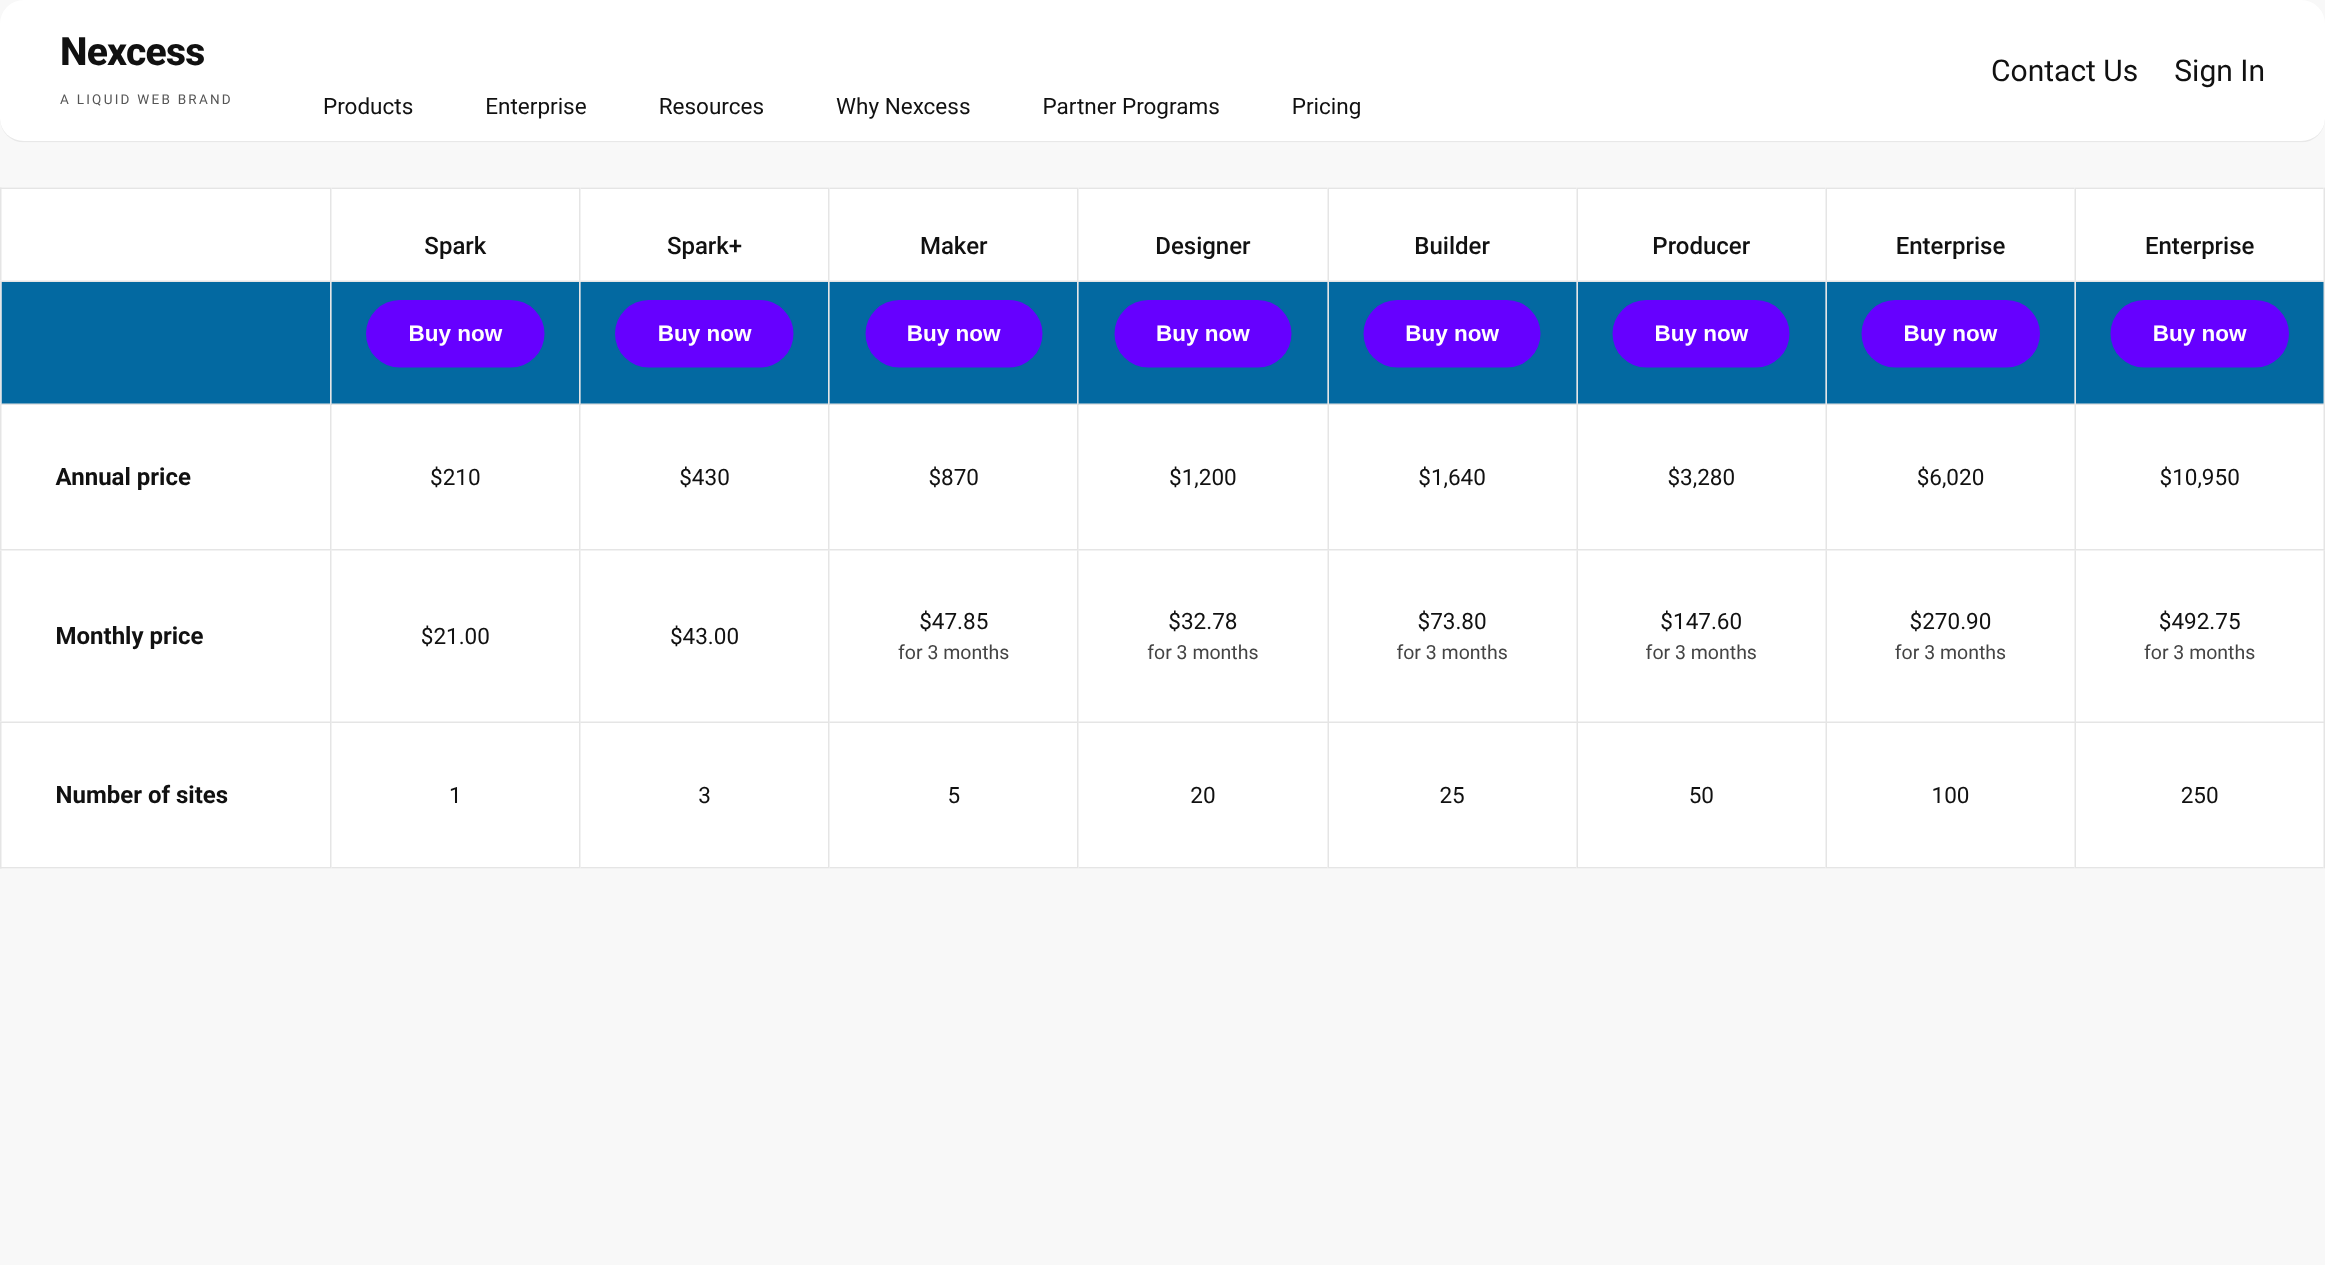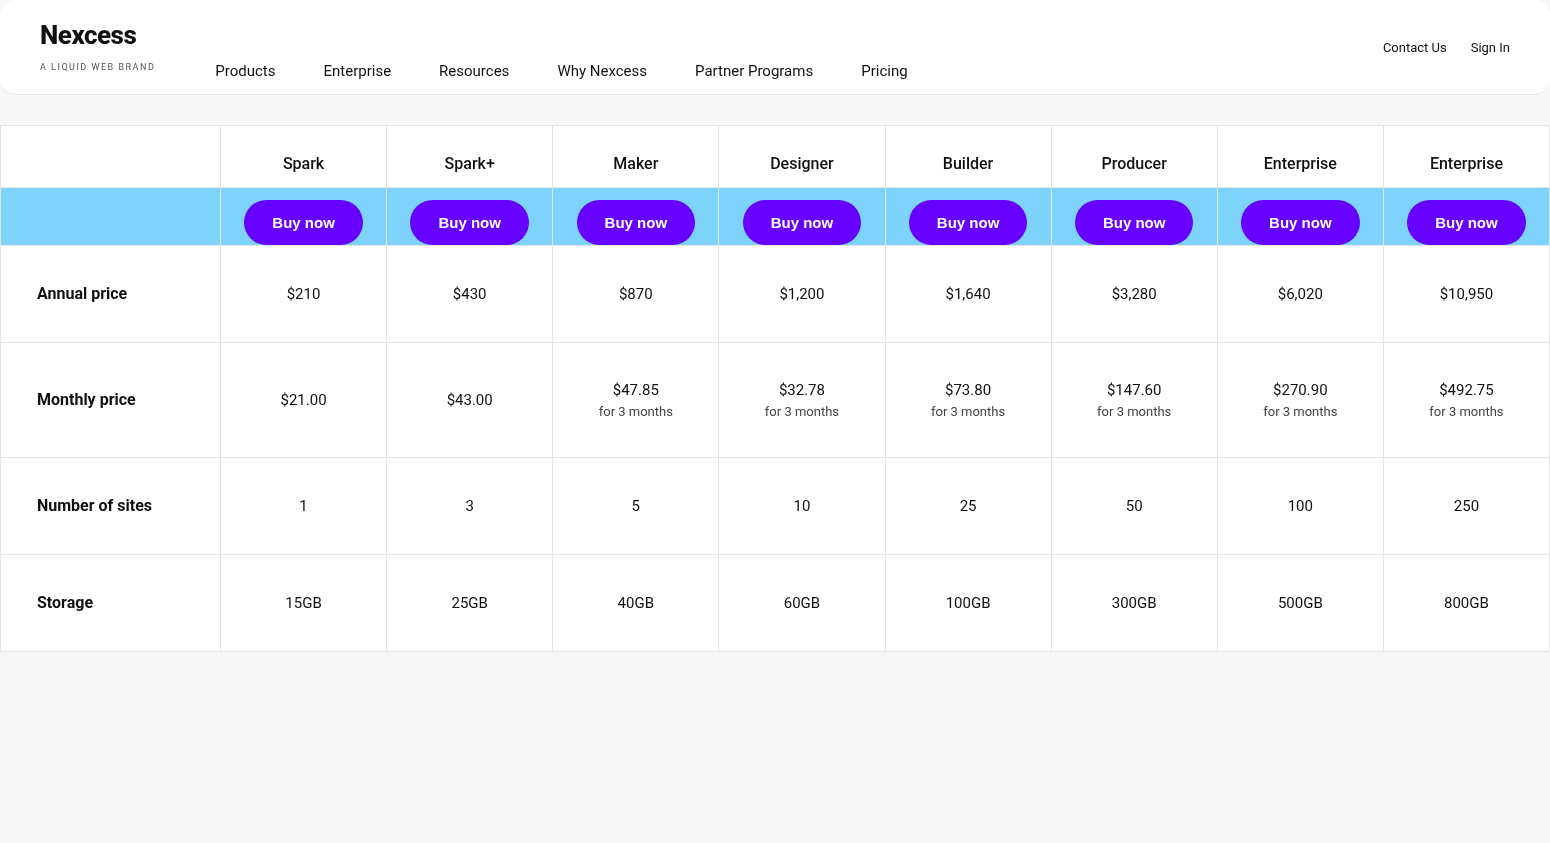--- a/index.html
+++ b/index.html
@@ -51,21 +51,21 @@
       color: #111;
       font-size: 15px;
     }
     .nav-right {
       display: flex;
       gap: 24px;
     }
     .nav-right a {
       text-decoration: none;
       color: #111;
-      font-size: 13px;
+      font-size: 20px;
     }
 
     
     .main {
       padding: 30px 0 40px 0;
       max-width: 1550px;
       margin: 0 auto;
     }
 
     
@@ -98,21 +98,22 @@
       color: #111;
       background: #fff;
     }
     .header-row th:first-child {
       background: #fff;
     }
 
     
     .btn-row td {
       padding-top: 12px;
-      background: #7dd3fc;
+      padding-bottom: 24px;
+      background: #0369a1;
     }
     .buy-btn {
       background: #6600ff;
       color: #fff;
       border: none;
       border-radius: 50px;
       padding: 14px 28px;
       font-size: 15px;
       font-weight: 600;
       cursor: pointer;
@@ -217,32 +218,21 @@
           <td><span>$73.80</span><span class="price-note">for 3 months</span></td>
           <td><span>$147.60</span><span class="price-note">for 3 months</span></td>
           <td><span>$270.90</span><span class="price-note">for 3 months</span></td>
           <td><span>$492.75</span><span class="price-note">for 3 months</span></td>
         </tr>
         <tr class="data-row">
           <td>Number of sites</td>
           <td><span>1</span></td>
           <td><span>3</span></td>
           <td><span>5</span></td>
-          <td><span>10</span></td>
+          <td><span>20</span></td>
           <td><span>25</span></td>
           <td><span>50</span></td>
           <td><span>100</span></td>
           <td><span>250</span></td>
         </tr>
-        <tr class="data-row">
-          <td>Storage</td>
-          <td><span>15GB</span></td>
-          <td><span>25GB</span></td>
-          <td><span>40GB</span></td>
-          <td><span>60GB</span></td>
-          <td><span>100GB</span></td>
-          <td><span>300GB</span></td>
-          <td><span>500GB</span></td>
-          <td><span>800GB</span></td>
-        </tr>
       </tbody>
     </table>
 </div>
 
 </body></html>

